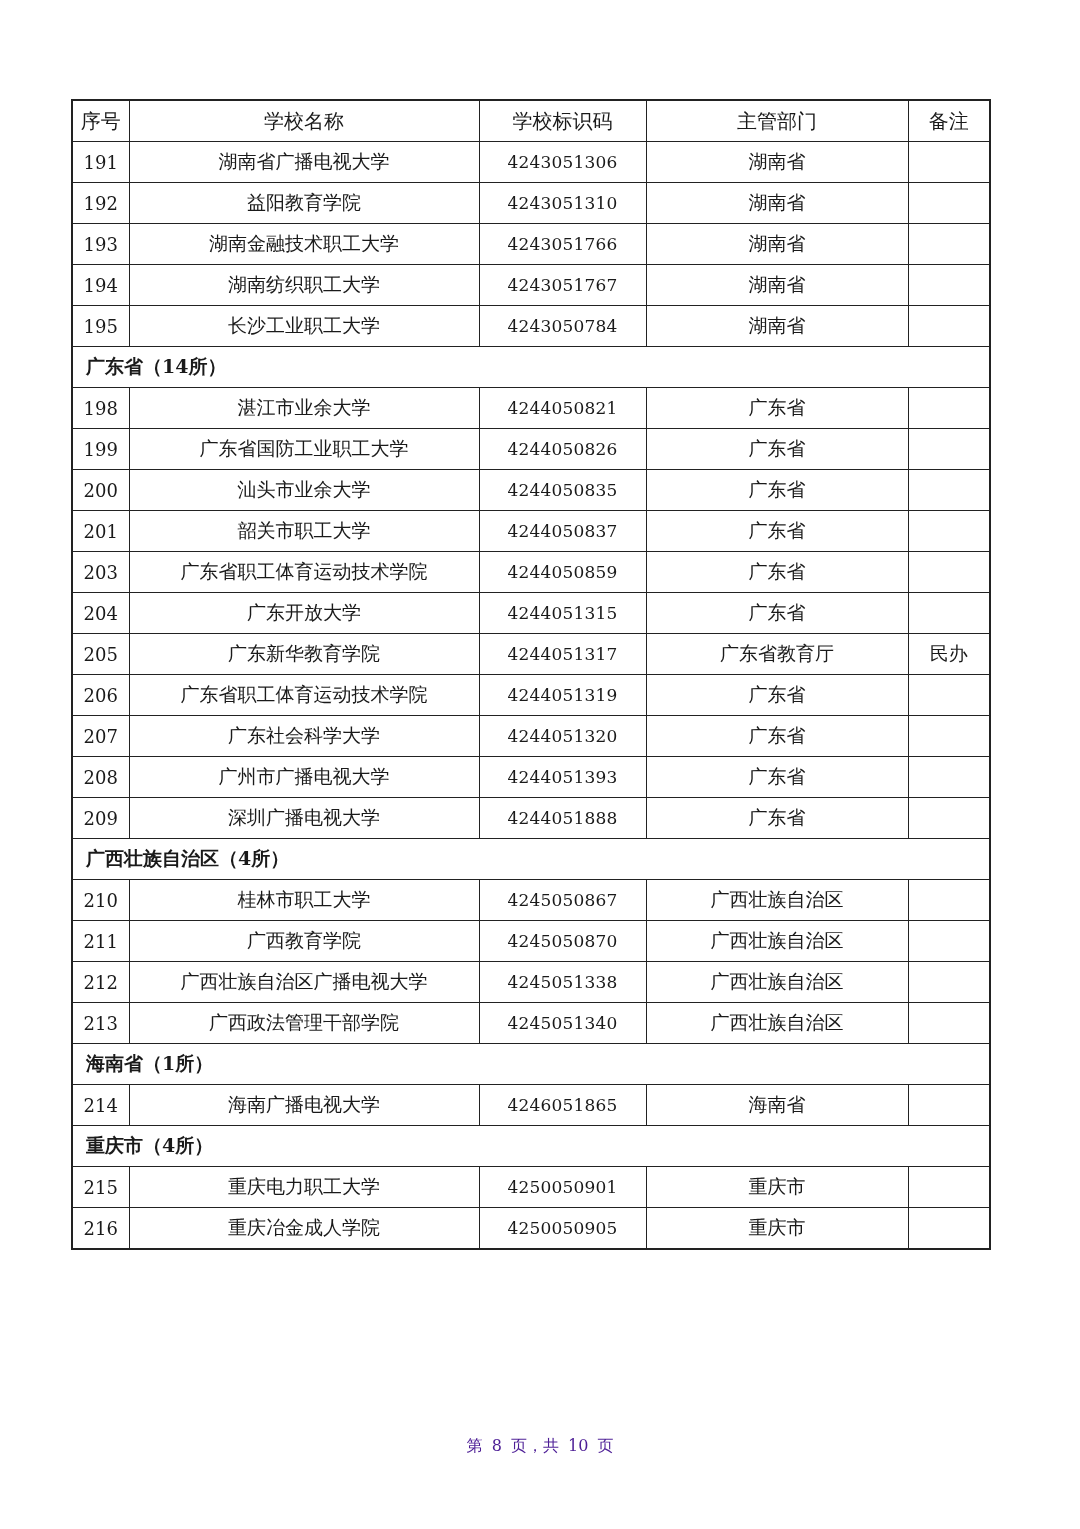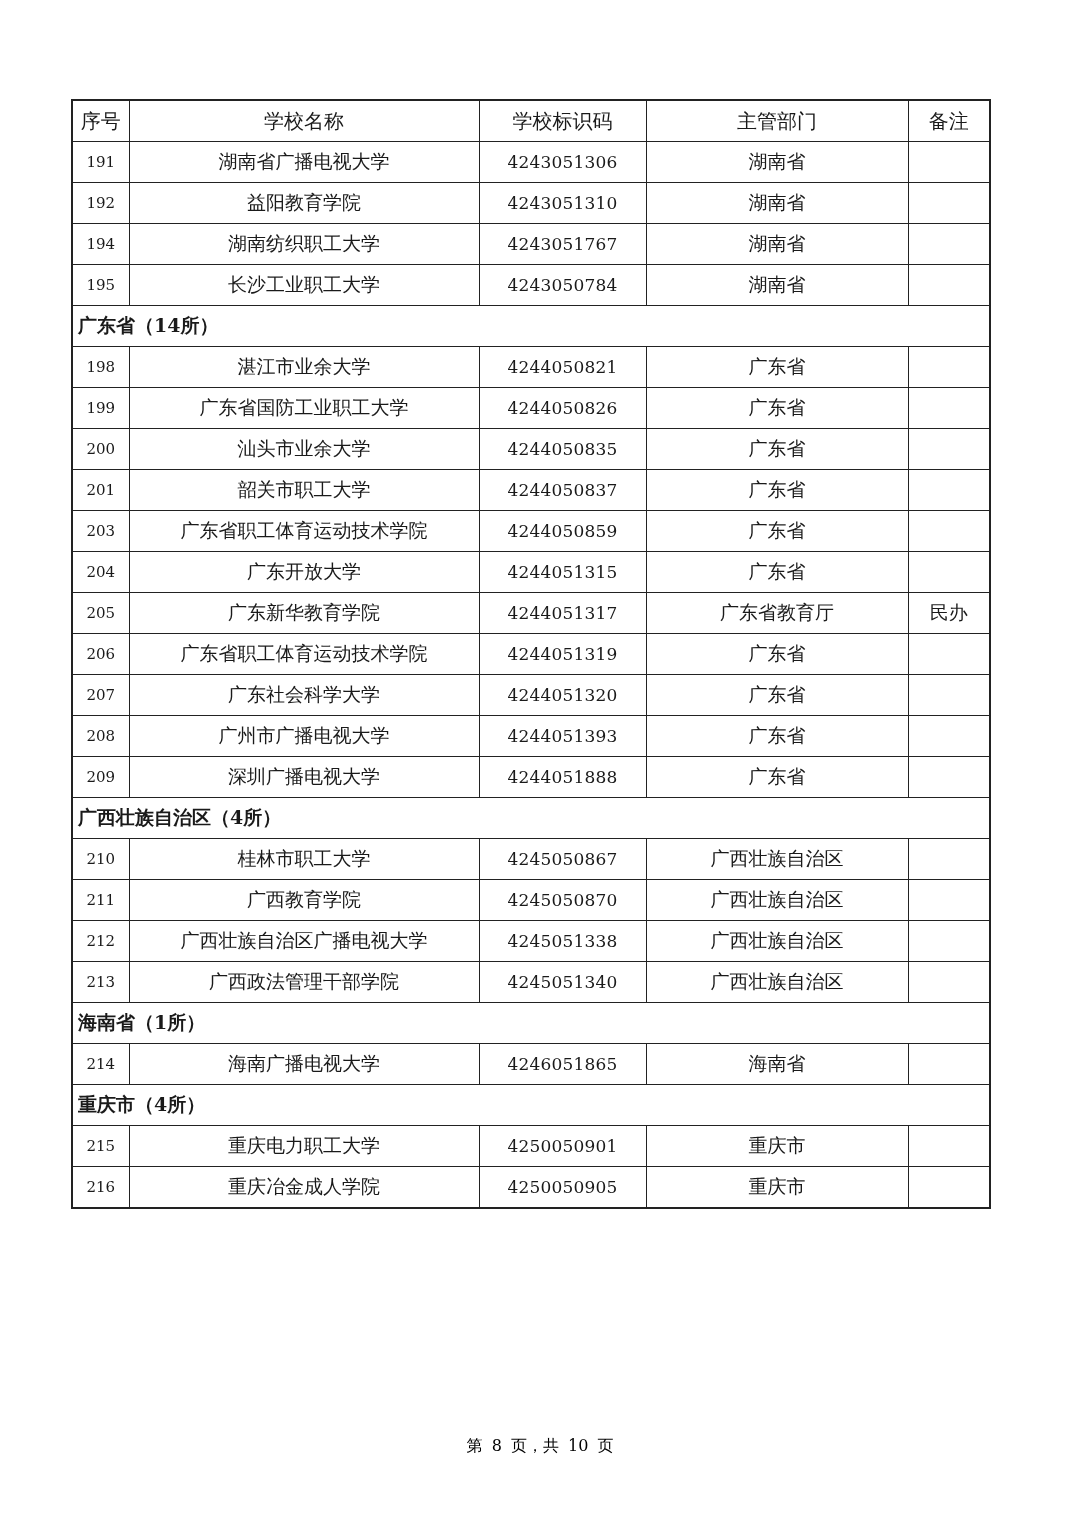--- a/index.html
+++ b/index.html
@@ -44,41 +44,41 @@
       font-size: 19px;
       font-weight: normal;
       white-space: nowrap;
       overflow: hidden;
     }
     table.school-table th {
       font-size: 20px;
       margin-top: 43px;
     }
     table.school-table td.idx {
-      font-size: 15px;
+      font-size: 18px;
     }
     table.school-table td.code {
       font-size: 17px;
       letter-spacing: 0.2px;
     }
     table.school-table tr.group-row td {
       text-align: left;
-      padding-left: 5px;
+      padding-left: 13px;
       font-size: 19px;
       font-weight: bold;
     }
     .footer {
       position: absolute;
       left: 0;
       width: 1080px;
       top: 1436px;
       text-align: center;
       font-size: 16px;
       word-spacing: 4px;
-      color: #000000;
+      color: #4c1d95;
     }
   </style>
 </head>
 <body>
 
 <div class="page">
   <table class="school-table">
     <colgroup>
       <col class="c-idx">
         <col class="c-name">
@@ -104,20 +104,27 @@
           <td class="note"></td>
         </tr>
         <tr>
           <td class="idx">192</td>
           <td class="name">益阳教育学院</td>
           <td class="code">4243051310</td>
           <td class="dept">湖南省</td>
           <td class="note"></td>
         </tr>
         <tr>
+          <td class="idx">193</td>
+          <td class="name">湖南金融技术职工大学</td>
+          <td class="code">4243051766</td>
+          <td class="dept">湖南省</td>
+          <td class="note"></td>
+        </tr>
+        <tr>
           <td class="idx">194</td>
           <td class="name">湖南纺织职工大学</td>
           <td class="code">4243051767</td>
           <td class="dept">湖南省</td>
           <td class="note"></td>
         </tr>
         <tr>
           <td class="idx">195</td>
           <td class="name">长沙工业职工大学</td>
           <td class="code">4243050784</td>

